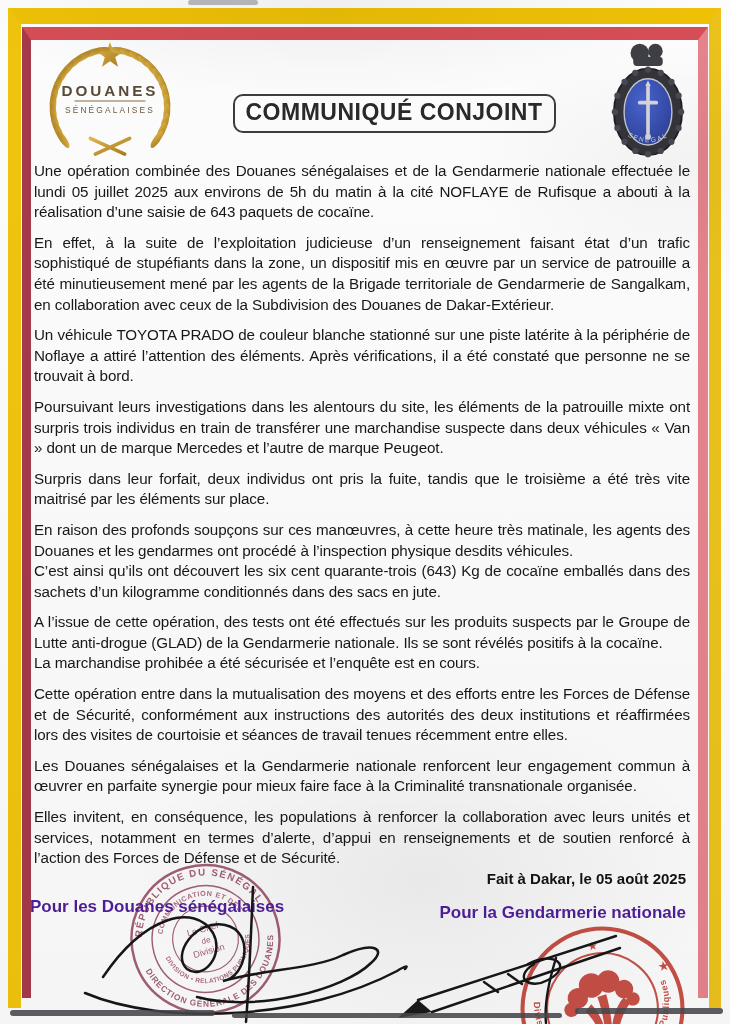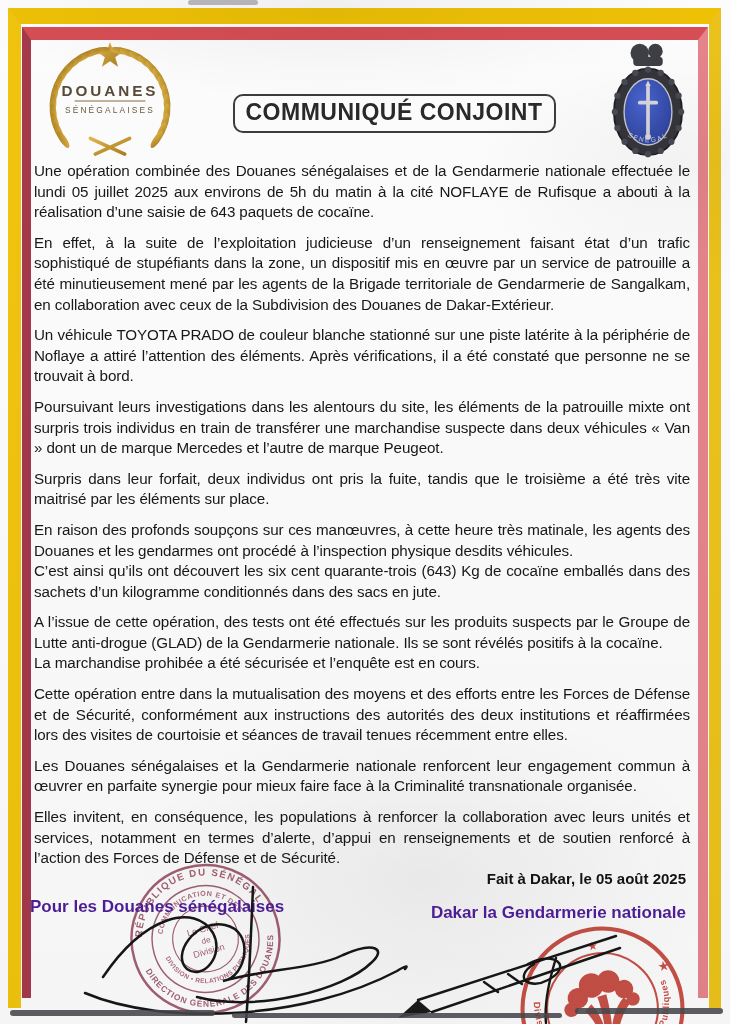--- a/index.html
+++ b/index.html
@@ -176,21 +176,21 @@
 C’est ainsi qu’ils ont découvert les six cent quarante-trois (643) Kg de cocaïne emballés dans des sachets d’un kilogramme conditionnés dans des sacs en jute.</p>
     <p class="para">A l’issue de cette opération, des tests ont été effectués sur les produits suspects par le Groupe de Lutte anti-drogue (GLAD) de la Gendarmerie nationale. Ils se sont révélés positifs à la cocaïne.
 La marchandise prohibée a été sécurisée et l’enquête est en cours.</p>
     <p class="para">Cette opération entre dans la mutualisation des moyens et des efforts entre les Forces de Défense et de Sécurité, conformément aux instructions des autorités des deux institutions et réaffirmées lors des visites de courtoisie et séances de travail tenues récemment entre elles.</p>
     <p class="para">Les Douanes sénégalaises et la Gendarmerie nationale renforcent leur engagement commun à œuvrer en parfaite synergie pour mieux faire face à la Criminalité transnationale organisée.</p>
     <p class="para">Elles invitent, en conséquence, les populations à renforcer la collaboration avec leurs unités et services, notamment en termes d’alerte, d’appui en renseignements et de soutien renforcé à l’action des Forces de Défense et de Sécurité.</p>
   </div>
 
   <div class="dateline">Fait à Dakar, le 05 août 2025</div>
   <div class="sig-label left">Pour les Douanes sénégalaises</div>
-  <div class="sig-label right">Dakar la Gendarmerie nationale</div>
+  <div class="sig-label right">Pour la Gendarmerie nationale</div>
 
   <svg class="stamp left" viewBox="0 0 190 172">
     <g opacity="0.8">
       <circle cx="95" cy="86" r="72" fill="none" stroke="#8e3a52" stroke-width="2.4"></circle>
       <circle cx="95" cy="86" r="52" fill="none" stroke="#8e3a52" stroke-width="1.4"></circle>
       <circle cx="95" cy="86" r="32" fill="none" stroke="#8e3a52" stroke-width="1.1"></circle>
       <defs>
         <path id="lsOT" d="M 33 86 A 62 62 0 1 1 157 86"></path>
         <path id="lsOB" d="M 29 86 A 66 66 0 1 0 161 86"></path>
         <path id="lsIT" d="M 53 86 A 42 42 0 1 1 137 86"></path>

